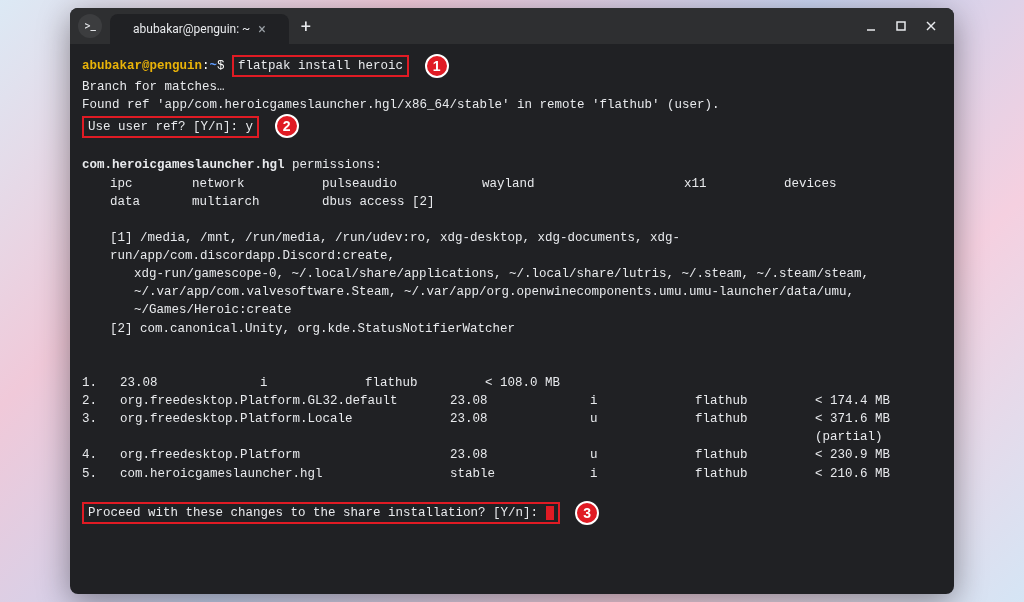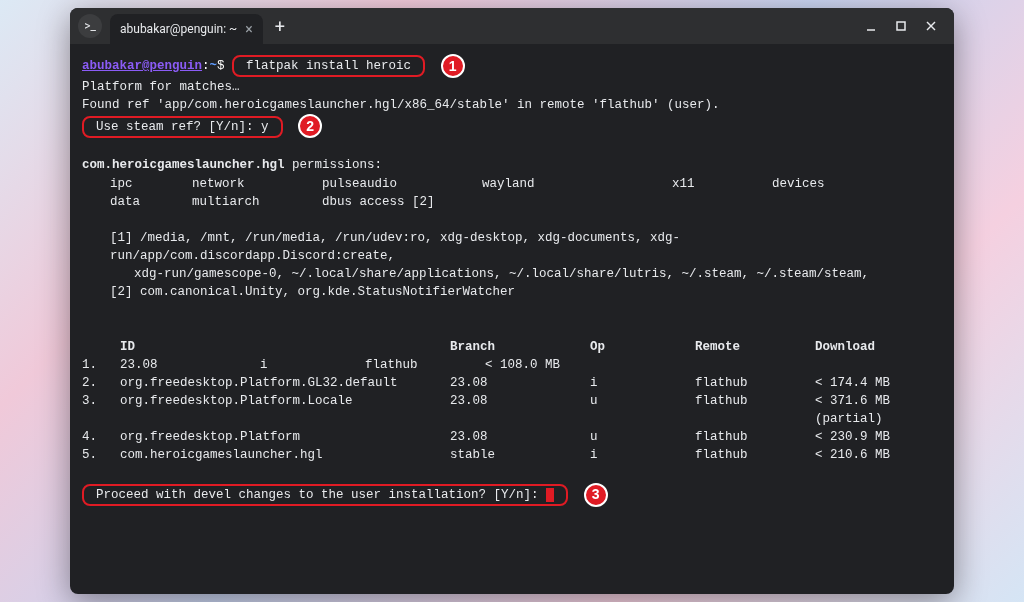--- a/index.html
+++ b/index.html
@@ -43,21 +43,21 @@
     color: #e8eaed;
     font-size: 12px;
     margin-right: 8px;
   }
   .tab {
     background: #202124;
     border-radius: 8px 8px 0 0;
     height: 30px;
     display: flex;
     align-items: center;
-    padding: 0 10px;
+    padding: 0 23px;
     color: #e8eaed;
     font-size: 12px;
     gap: 8px;
     margin-top: 6px;
   }
   .tab-close {
     color: #9aa0a6;
     font-size: 14px;
     cursor: pointer;
   }
@@ -85,27 +85,27 @@
   .terminal-content {
     flex: 1;
     padding: 10px 12px;
     color: #e8eaed;
     font-size: 12.5px;
     line-height: 1.45;
     font-family: 'Courier New', monospace;
     overflow: hidden;
     position: relative;
   }
-  .prompt-user { color: #8b5cf6; font-weight: bold; text-decoration: underline; }
+  .prompt-user { color: #eab308; font-weight: bold; }
   .prompt-path { color: #5f9cff; font-weight: bold; }
   .prompt-symbol { color: #ffffff; }
   .highlight-box {
     border: 2px solid #e01b24;
-    border-radius: 8px;
-    padding: 0px 12px;
+    border-radius: 0;
+    padding: 0px 4px;
     display: inline-block;
   }
   .callout {
     display: inline-flex;
     align-items: center;
     justify-content: center;
     width: 24px;
     height: 24px;
     background: #e01b24;
     border: 2px solid #ffffff;
@@ -132,21 +132,21 @@
     width: 8px;
     height: 14px;
     background: #e01b24;
     vertical-align: middle;
   }
   .perm-row { display: flex; }
   .perm-col1 { width: 110px; padding-left: 28px;}
   .perm-col2 { width: 130px; }
   .perm-col3 { width: 160px; }
   .perm-col4 { width: 190px; }
-  .perm-col5 { width: 100px; }
+  .perm-col5 { width: 100px; margin-left: 12px; }
   .perm-col6 { width: 80px; }
 </style>
 </head>
 <body>
 
 <div class="terminal-window">
   <div class="titlebar">
     <div class="titlebar-left-icon">
       <span>&gt;_</span>
     </div>
@@ -176,24 +176,24 @@
     </div>
   </div>
 
   <div class="terminal-content">
     <div>
       <span class="prompt-user">abubakar@penguin</span><span class="prompt-symbol">:</span><span class="prompt-path">~</span><span class="prompt-symbol">$</span>
       <span class="highlight-box"><span>flatpak install heroic</span></span>
       <span class="callout">1</span>
     </div>
 
-    <div>Platform for matches…</div>
+    <div>Branch for matches…</div>
     <div>Found ref 'app/com.heroicgameslauncher.hgl/x86_64/stable' in remote 'flathub' (user).</div>
     <div>
-      <span class="highlight-box"><span>Use steam ref? [Y/n]: y</span></span>
+      <span class="highlight-box"><span>Use user ref? [Y/n]: y</span></span>
       <span class="callout">2</span>
     </div>
     <br>
     <div>
       <span class="bold">com.heroicgameslauncher.hgl</span><span> permissions:</span>
     </div>
     <div class="perm-row">
       <span class="perm-col1">ipc</span>
       <span class="perm-col2">network</span>
       <span class="perm-col3">pulseaudio</span>
@@ -204,32 +204,25 @@
     <div class="perm-row">
       <span class="perm-col1">data</span>
       <span class="perm-col2">multiarch</span>
       <span class="perm-col4">dbus access [2]</span>
     </div>
     <br>
     <div class="indent1">
       <span>[1]</span> <span>/media, /mnt, /run/media, /run/udev:ro, xdg-desktop, xdg-documents, xdg-run/app/com.discordapp.Discord:create,</span>
     </div>
     <div class="indent2">xdg-run/gamescope-0, ~/.local/share/applications, ~/.local/share/lutris, ~/.steam, ~/.steam/steam,</div>
+    <div class="indent2">~/.var/app/com.valvesoftware.Steam, ~/.var/app/org.openwinecomponents.umu.umu-launcher/data/umu, ~/Games/Heroic:create</div>
     <div class="indent1">
       <span>[2]</span> <span>com.canonical.Unity, org.kde.StatusNotifierWatcher</span>
     </div>
     <br><br>
-    <div class="table-row bold">
-      <span class="col-num"></span>
-      <span class="col-id">ID</span>
-      <span class="col-branch">Branch</span>
-      <span class="col-op">Op</span>
-      <span class="col-remote">Remote</span>
-      <span class="col-download">Download</span>
-    </div>
     <div class="table-row">
       <span class="col-num">1.</span>
       <span class="col-branch">23.08</span>
       <span class="col-op">i</span>
       <span class="col-remote">flathub</span>
       <span class="col-download">&lt; 108.0 MB</span>
     </div>
     <div class="table-row">
       <span class="col-num">2.</span>
       <span class="col-id">org.freedesktop.Platform.GL32.default</span>
@@ -257,17 +250,17 @@
     <div class="table-row">
       <span class="col-num">5.</span>
       <span class="col-id">com.heroicgameslauncher.hgl</span>
       <span class="col-branch">stable</span>
       <span class="col-op">i</span>
       <span class="col-remote">flathub</span>
       <span class="col-download">&lt; 210.6 MB</span>
     </div>
     <br>
     <div>
-      <span class="highlight-box"><span>Proceed with devel changes to the user installation? [Y/n]: </span><span class="cursor-block"></span></span>
+      <span class="highlight-box"><span>Proceed with these changes to the share installation? [Y/n]: </span><span class="cursor-block"></span></span>
       <span class="callout">3</span>
     </div>
   </div>
 </div>
 
 </body></html>

